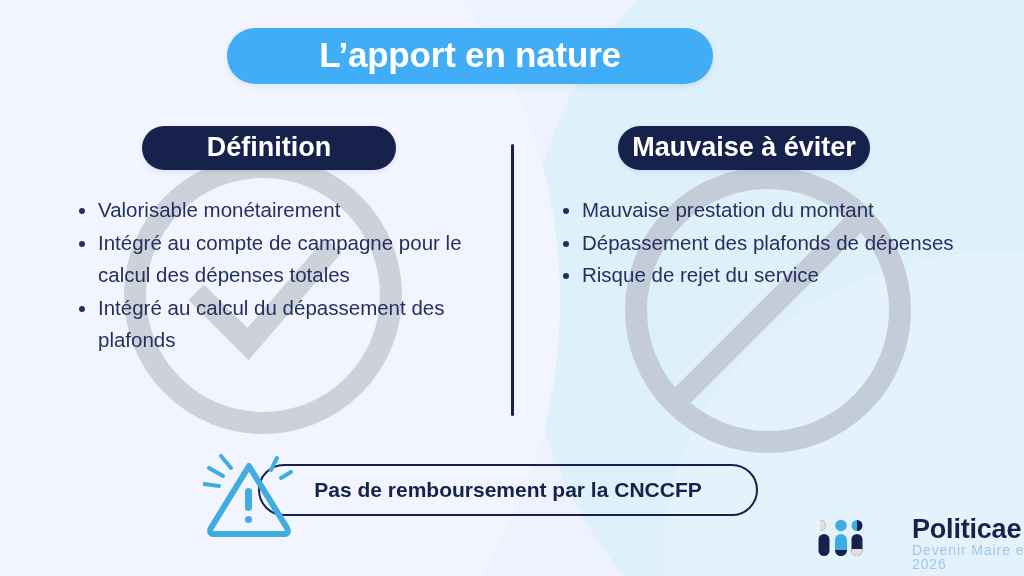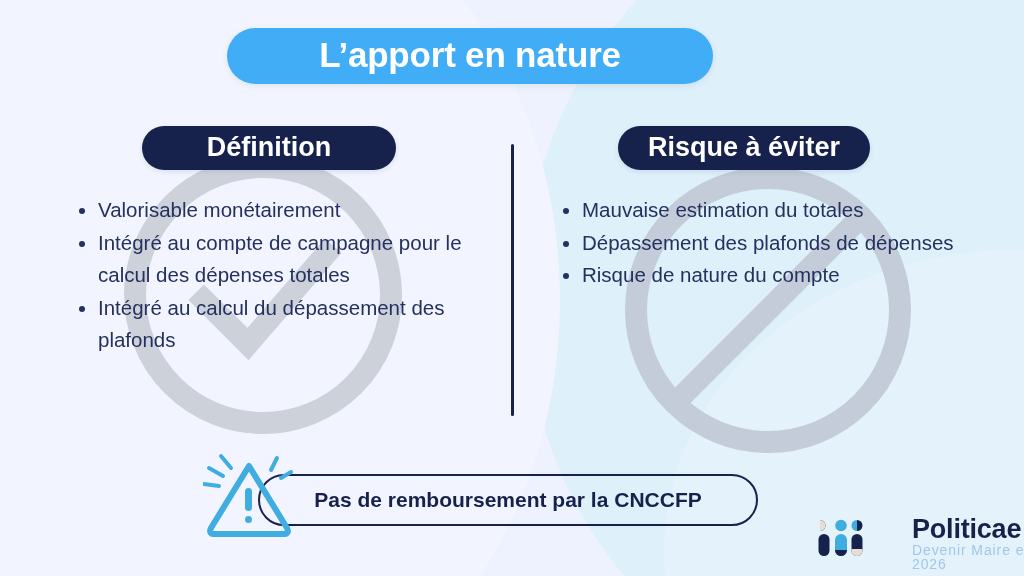--- a/index.html
+++ b/index.html
@@ -160,21 +160,21 @@
     width: 6px;
     height: 6px;
     border-radius: 50%;
     background: #24305e;
   }
 
   
   .callout-pill {
     position: absolute;
     left: 258px;
-    top: 474px;
+    top: 464px;
     width: 496px;
     height: 48px;
     border: 2.5px solid #16224c;
     border-radius: 26px;
     background: transparent;
     display: flex;
     align-items: center;
     justify-content: center;
   }
   .callout-pill span {
@@ -251,38 +251,38 @@
   </div>
 
   <div class="title-pill">
     <span>L’apport en nature</span>
   </div>
 
   <div class="head-pill" id="head-left">
     <span>Définition</span>
   </div>
   <div class="head-pill" id="head-right">
-    <span>Risque à éviter</span>
+    <span>Mauvaise à éviter</span>
   </div>
 
   <div class="divider"></div>
 
   <div class="col" id="col-left">
     <ul>
       <li>Valorisable monétairement</li>
       <li>Intégré au compte de campagne pour le calcul des dépenses totales</li>
       <li>Intégré au calcul du dépassement des plafonds</li>
     </ul>
   </div>
 
   <div class="col" id="col-right">
     <ul>
-      <li>Mauvaise estimation du totales</li>
+      <li>Mauvaise prestation du montant</li>
       <li>Dépassement des plafonds de dépenses</li>
-      <li>Risque de nature du compte</li>
+      <li>Risque de rejet du service</li>
     </ul>
   </div>
 
   <div class="callout-pill">
     <span>Pas de remboursement par la CNCCFP</span>
   </div>
 
   <svg class="warning-icon" viewBox="0 0 112 88">
 
     <g stroke="#3fade0" stroke-width="4" stroke-linecap="round">

